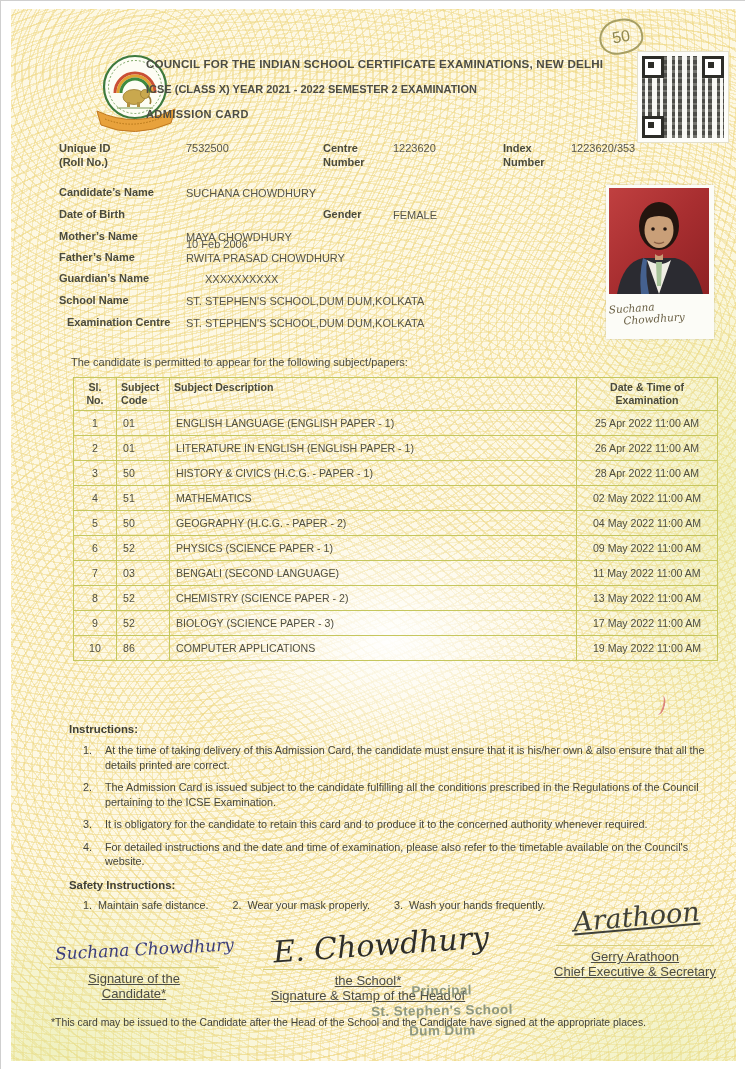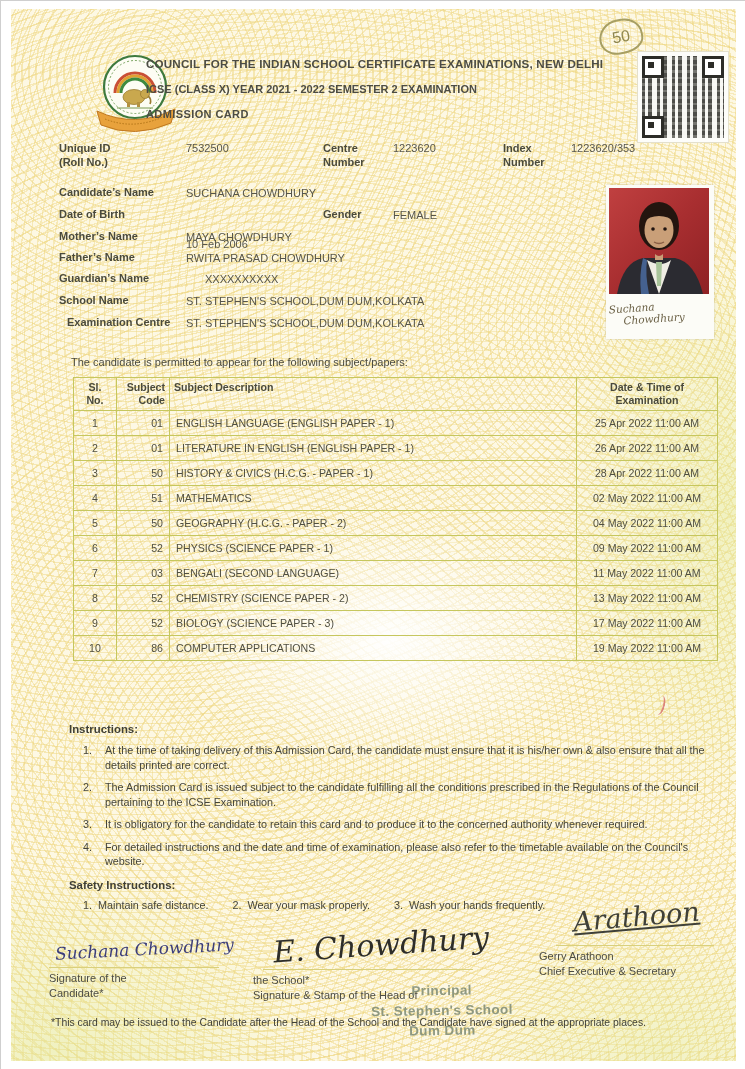--- a/index.html
+++ b/index.html
@@ -41,36 +41,36 @@
   
   .photobox{position:absolute;left:595px;top:176px;width:108px;height:154px;background:#fcfcf7;box-shadow:0 0 2px rgba(0,0,0,.18);padding:3px;box-sizing:border-box;}
   .photosig{margin-top:2px;font-family:"DejaVu Serif",serif;font-style:italic;font-size:10.5px;color:#6b6146;transform:rotate(-4deg);line-height:12px;}
   .photosig .l2{margin-left:14px;}
   
   .permit{position:absolute;left:60px;top:347px;font-size:11px;color:#4a4a40;}
   table.subjects{position:absolute;left:62px;top:368px;width:645px;border-collapse:collapse;table-layout:fixed;}
   table.subjects th,table.subjects td{border:1.4px solid #c6c75e;color:#504f41;font-size:10.6px;padding:4px 6px;background:rgba(255,255,255,.06);}
   table.subjects th{font-weight:bold;color:#4a4a3c;padding:3px 4px;line-height:13px;}
   .c-sl{width:34px;text-align:center;}
-  .c-code{width:44px;text-align:right;}
+  .c-code{width:44px;text-align:left;}
   .c-desc{width:auto;text-align:left;}
   .c-date{width:132px;text-align:center;}
   table.subjects td{height:16px;}
   
   .instr{position:absolute;left:58px;top:714px;width:656px;color:#45453b;}
   .instr h3{margin:0 0 8px 0;font-size:11.4px;color:#3f3f35;}
   .item{display:flex;margin:0 0 8px 14px;font-size:10.8px;line-height:14.5px;}
   .item .n{width:22px;flex:none;}
   .item .t{flex:1;}
   .safety-line{display:flex;gap:6px;margin-left:14px;font-size:10.8px;}
   .safety-line .pair{margin-right:18px;display:flex;gap:6px;}
   
   .rule{position:absolute;height:0;border-top:1.5px solid #d9d07c;}
   .script{font-family:"DejaVu Serif",serif;font-style:italic;position:absolute;white-space:nowrap;}
-  .cap{position:absolute;font-size:11px;color:#4c4c44;line-height:15px;}
+  .cap{position:absolute;text-align:center;font-size:13px;color:#4c4c44;line-height:15px;text-decoration:underline;}
   .stamp{position:absolute;left:326px;top:972px;width:210px;text-align:center;color:rgba(128,140,118,.88);font-weight:bold;font-size:13.5px;line-height:20px;letter-spacing:.4px;transform:rotate(-1deg);}
   .footnote{position:absolute;left:40px;top:1008px;width:672px;font-size:10.4px;color:#3f3f37;}
   .redmark{position:absolute;left:644px;top:686px;width:8px;height:20px;border-right:2.5px solid #d8756f;border-radius:50%;transform:rotate(14deg);opacity:.85;}
 </style>
 </head>
 <body>
 
 <div class="page">
  <div class="card">
 

